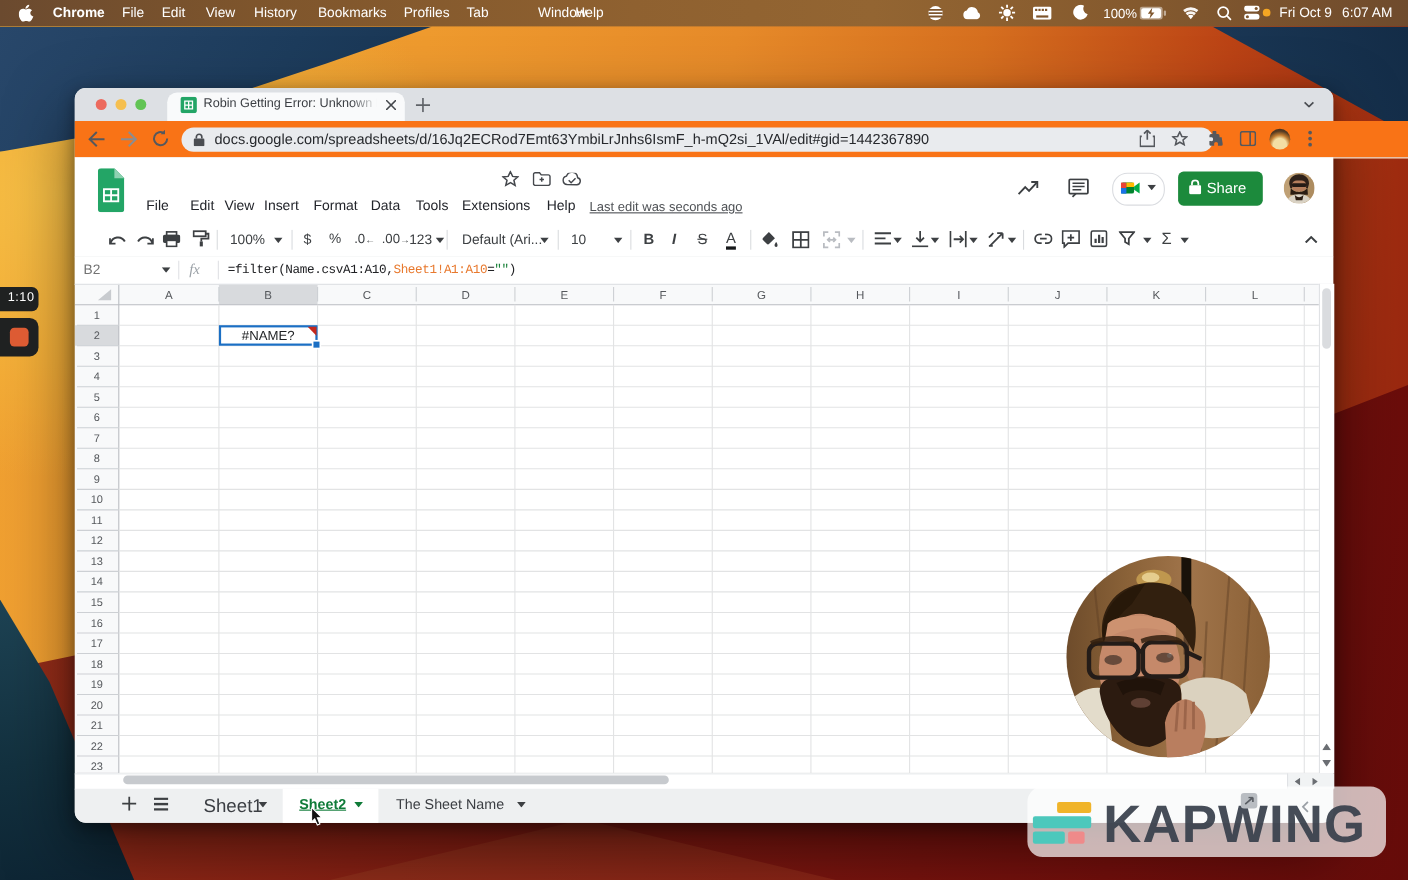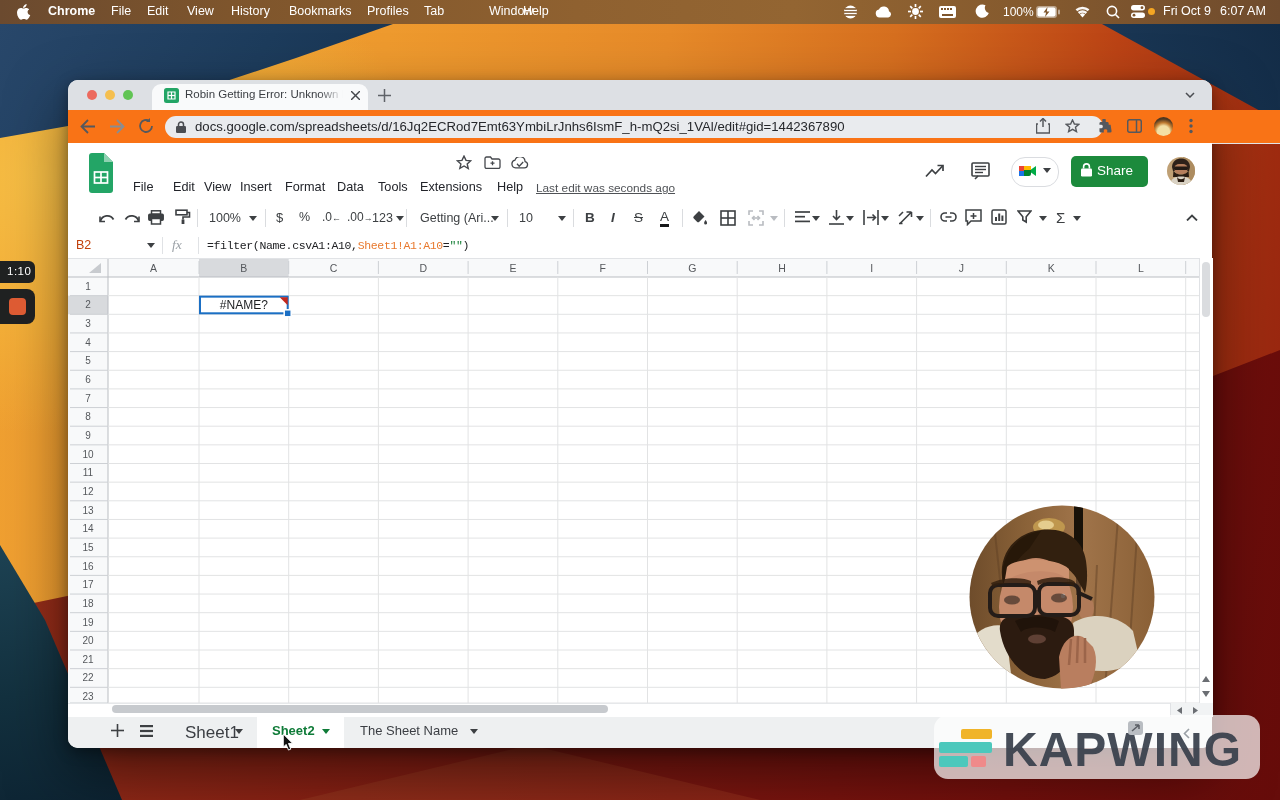--- a/index.html
+++ b/index.html
@@ -294,21 +294,21 @@
 <div class="abs" style="left:265px;top:209px;width:1px;height:18px;background:#dadcdf;"></div>
 <span class="abs" style="left:276px;top:210px;font-size:13px;color:#3d4043">$</span>
 <span class="abs" style="left:299px;top:210px;font-size:12.5px;color:#3d4043">%</span>
 <span class="abs" style="left:322px;top:210px;font-size:12px;color:#3d4043">.0<span style="font-size:9px">←</span></span>
 <span class="abs" style="left:347px;top:210px;font-size:12px;color:#3d4043">.00<span style="font-size:9px">→</span></span>
 <span class="abs" style="left:372px;top:211px;font-size:12.5px;color:#3d4043">123</span>
 <svg class="ic" style="left:396px;top:216px" width="8" height="5" viewBox="0 0 8 5" fill="#3d4043">
       <path d="M0 0h8L4 5z"></path>
     </svg>
 <div class="abs" style="left:406px;top:209px;width:1px;height:18px;background:#dadcdf;"></div>
-<span class="abs" style="left:420px;top:211px;font-size:12.5px;color:#3d4043">Getting (Ari...</span>
+<span class="abs" style="left:420px;top:211px;font-size:12.5px;color:#3d4043">Default (Ari...</span>
 <svg class="ic" style="left:491px;top:216px" width="8" height="5" viewBox="0 0 8 5" fill="#3d4043">
       <path d="M0 0h8L4 5z"></path>
     </svg>
 <div class="abs" style="left:507px;top:209px;width:1px;height:18px;background:#dadcdf;"></div>
 <span class="abs" style="left:519px;top:211px;font-size:12.5px;color:#3d4043">10</span>
 <svg class="ic" style="left:558px;top:216px" width="8" height="5" viewBox="0 0 8 5" fill="#3d4043">
       <path d="M0 0h8L4 5z"></path>
     </svg>
 <div class="abs" style="left:573px;top:209px;width:1px;height:18px;background:#dadcdf;"></div>
 <span class="abs" style="left:585px;top:210px;font-size:13.5px;font-weight:bold;color:#3d4043">B</span>
@@ -387,21 +387,21 @@
     </svg>
 <span class="abs" style="left:1056px;top:209px;font-size:15px;color:#3d4043">Σ</span>
 <svg class="ic" style="left:1073px;top:216px" width="8" height="5" viewBox="0 0 8 5" fill="#3d4043">
       <path d="M0 0h8L4 5z"></path>
     </svg>
 <svg class="ic" style="left:1186px;top:214px" width="12" height="7" viewBox="0 0 12 7" fill="none" stroke="#3d4043" stroke-width="1.8">
       <path d="M1 6.5 6 1.5l5 5"></path>
     </svg>
 
 <div class="abs" style="left:68px;top:233px;width:1144px;height:25px;background:#fff;border-bottom:1px solid #e0e2e5;">
-  <span class="abs" style="left:8px;top:5px;font-size:12.5px;color:#c2410c">B2</span>
+  <span class="abs" style="left:8px;top:5px;font-size:12.5px;color:#737373">B2</span>
   <svg class="ic" style="left:79px;top:10px" width="8" height="5" viewBox="0 0 8 5" fill="#3d4043">
         <path d="M0 0h8L4 5z"></path>
       </svg>
   <div class="abs" style="left:94px;top:4px;width:1px;height:17px;background:#e0e2e5;"></div>
   <span class="abs" style="left:104px;top:4px;font-size:13.5px;font-style:italic;color:#9aa0a6;font-family:'Liberation Serif',serif">fx</span>
   <div class="abs" style="left:130px;top:4px;width:1px;height:17px;background:#e0e2e5;"></div>
   <span class="abs" style="left:139px;top:5.5px;font-size:11.5px;letter-spacing:-0.35px;color:#202124;font-family:'Liberation Mono',monospace;white-space:pre">=filter(Name.csvA1:A10,<span style="color:#e8792e">Sheet1!A1:A10</span>=<span style="color:#188038">""</span>)</span>
 </div>
 <svg width="1144" height="445" viewBox="0 0 1144 445" style="position:absolute;left:68px;top:258px">
 <rect x="0" y="0" width="1144" height="445" fill="#ffffff"></rect>
@@ -550,21 +550,21 @@
 <svg class="ic" style="left:140px;top:725px" width="13" height="12" viewBox="0 0 13 12" fill="#3d4043">
       <rect x="0" y="0" width="13" height="2.2"></rect>
       <rect x="0" y="4.9" width="13" height="2.2"></rect>
       <rect x="0" y="9.8" width="13" height="2.2"></rect>
     </svg>
 <span class="abs" style="left:185px;top:723px;font-size:17px;color:#3b3e43;">Sheet1</span>
 <svg class="ic" style="left:235px;top:729px" width="8" height="5" viewBox="0 0 8 5" fill="#3d4043">
       <path d="M0 0h8L4 5z"></path>
     </svg>
 <div class="abs" style="left:257px;top:717px;width:87px;height:31px;background:#fff;"></div>
-<span class="abs" style="left:272px;top:723px;font-size:13px;font-weight:bold;color:#0f7b38;">Sheet2</span>
+<span class="abs" style="left:272px;top:723px;font-size:13px;font-weight:bold;color:#0f7b38;text-decoration:underline;">Sheet2</span>
 <svg class="ic" style="left:322px;top:729px" width="8" height="5" viewBox="0 0 8 5" fill="#0f7b38">
       <path d="M0 0h8L4 5z"></path>
     </svg>
 <span class="abs" style="left:360px;top:723px;font-size:13px;color:#3b3e43;">The Sheet Name</span>
 <svg class="ic" style="left:470px;top:729px" width="8" height="5" viewBox="0 0 8 5" fill="#3d4043">
       <path d="M0 0h8L4 5z"></path>
     </svg>
 <svg class="ic" style="left:282px;top:734px" width="12" height="17" viewBox="0 0 12 18">
       <path d="M1 0l10 10H6.5L9 16l-2.5 1L4 11 1 14z" fill="#111" stroke="#fff" stroke-width="1"></path>
     </svg>

